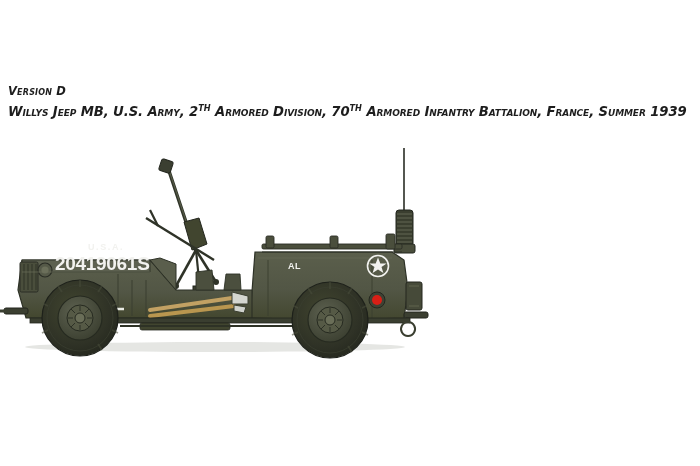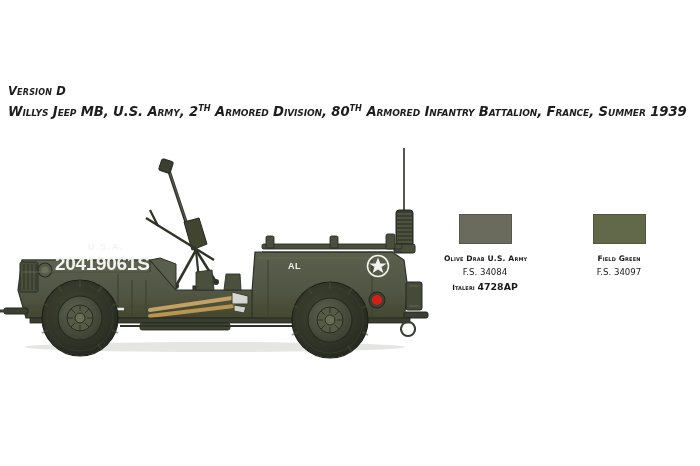--- a/index.html
+++ b/index.html
@@ -66,42 +66,23 @@
   .artwork{position:absolute;left:0;top:140px;width:470px;height:230px;}
   .artwork svg{display:block;}
 </style>
 </head>
 <body>
 
 <div id="page">
 
   <div class="heading">
     <div class="version-line">Version D</div>
-    <div class="title-line"><span>Willys Jeep MB, U.S. Army, 2</span><sup>TH</sup><span> Armored Division, 80</span><sup>TH</sup><span> Armored Infantry Battalion, France, Summer 1939</span></div>
+    <div class="title-line"><span>Willys Jeep MB, U.S. Army, 2</span><sup>TH</sup><span> Armored Division, 70</span><sup>TH</sup><span> Armored Infantry Battalion, France, Summer 1939</span></div>
   </div>
 
-  <div class="legend">
-
-    <div class="swatch-col">
-      <div class="swatch" style="background:#6a6b5d;"></div>
-      <div class="sw-name">Olive Drab U.S. Army</div>
-      <div class="sw-fs">F.S. 34084</div>
-      <div class="sw-italeri"><span class="brand">Italeri</span>
-        <span class="code">4728AP</span></div>
-    </div>
-
-    <div class="swatch-col">
-      <div class="swatch" style="background:#61694a;"></div>
-      <div class="sw-name">Field Green</div>
-      <div class="sw-fs">F.S. 34097</div>
-      <div class="sw-italeri hidden-slot"><span class="brand"></span>
-        <span class="code"></span></div>
-    </div>
-
-  </div>
 
   <div class="artwork">
   <svg width="470" height="230" viewBox="0 0 470 230" xmlns="http://www.w3.org/2000/svg">
     <defs>
       <linearGradient id="bodyGrad" x1="0" y1="0" x2="0" y2="1">
         <stop offset="0" stop-color="#5b5f4c"></stop>
         <stop offset="0.55" stop-color="#525645"></stop>
         <stop offset="1" stop-color="#43472f"></stop>
       </linearGradient>
       <radialGradient id="tyreGrad" cx="0.42" cy="0.38" r="0.72">

